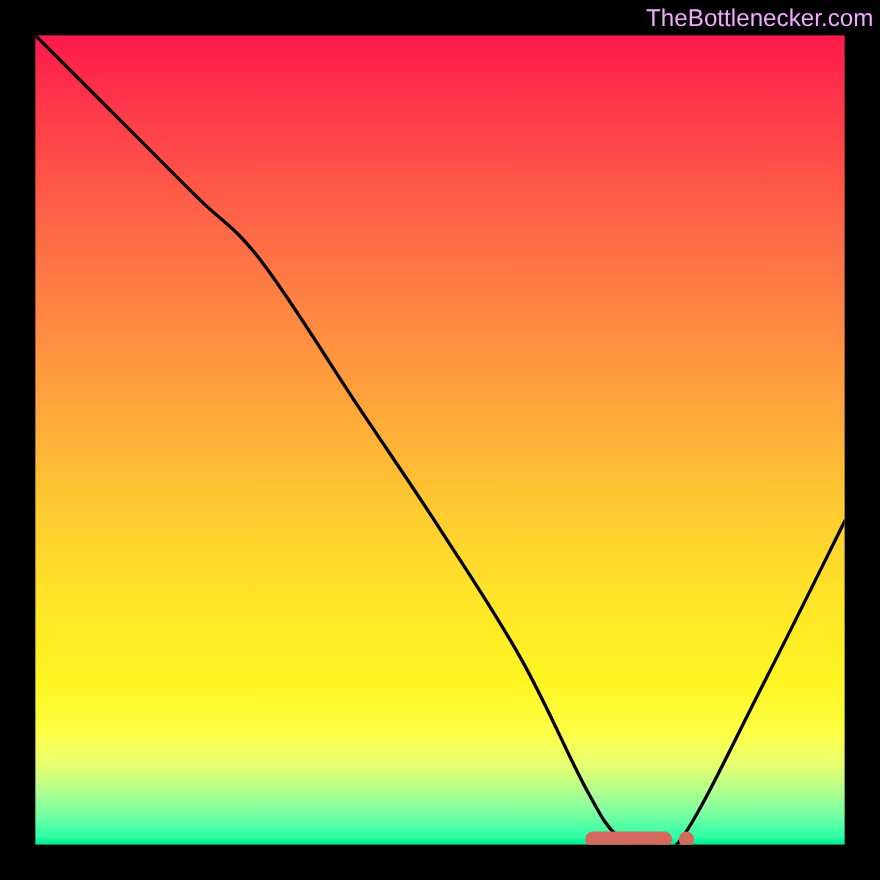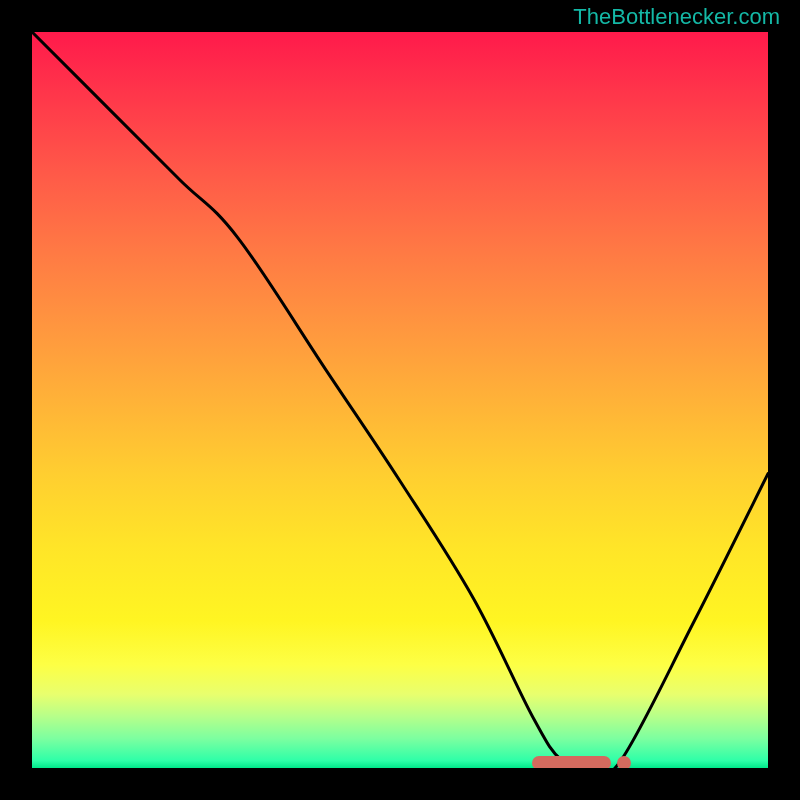--- a/index.html
+++ b/index.html
@@ -7,22 +7,22 @@
     padding: 0;
     width: 800px;
     height: 800px;
     position: relative;
     font-family: Arial, sans-serif;
     background: #000;
   }
   .attribution {
     position: absolute;
     top: 4px;
-    right: 20px;
-    color: #14b8a6;
+    right: 6px;
+    color: #f0abfc;
     font-size: 22px;
     font-weight: 500;
     z-index: 10;
   }
   .plot-area {
     position: absolute;
     left: 32px;
     top: 32px;
     width: 736px;
     height: 736px;

